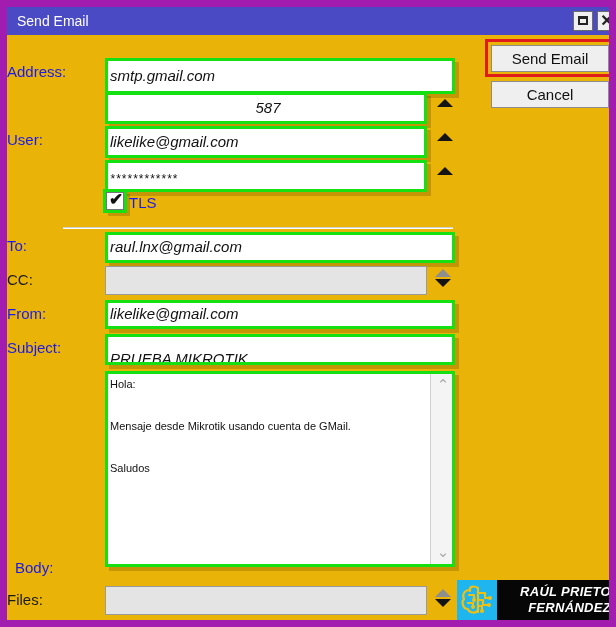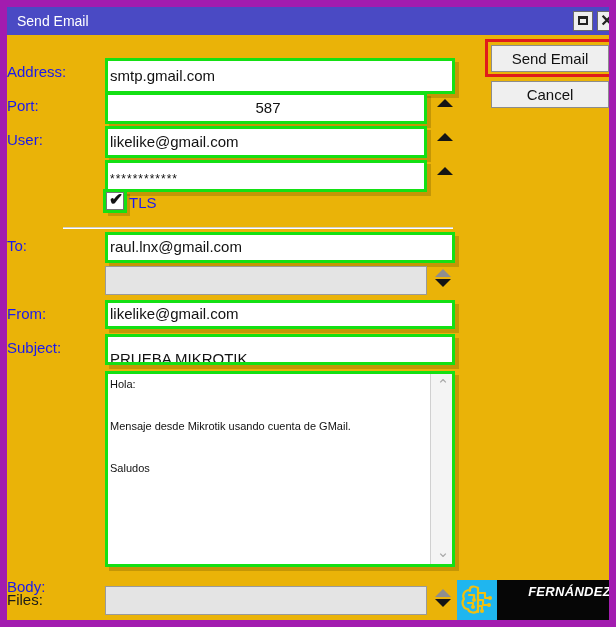--- a/index.html
+++ b/index.html
@@ -93,20 +93,21 @@
     background: #ffffff;
     border: 1px solid #9a9a9a;
     box-sizing: border-box;
     font-family: "Liberation Sans", sans-serif;
     font-size: 15px;
     color: #111;
     padding: 1px 0 0 4px;
     line-height: 22px;
     white-space: nowrap;
     overflow: hidden;
+    font-style: italic;
   }
   .field.disabled {
     background: #e4e4e4;
     color: #666;
   }
   
   .ring {
     position: absolute;
     border: 3px solid #14e014;
     box-sizing: border-box;
@@ -246,21 +247,20 @@
     </div>
   </div>
 
   <div class="form">
 
     <div class="label" style="left:0px; top:28px; width:90px;">Address:</div>
     <div class="shadow" style="left:102px; top:27px; width:350px; height:36px;"></div>
     <div class="field" style="left:98px; top:23px; width:350px; height:36px; padding-top:6px;">smtp.gmail.com</div>
     <div class="ring" style="left:98px; top:23px; width:350px; height:36px;"></div>
 
-    <div class="label" style="left:0px; top:62px; width:90px;">Port:</div>
     <div class="shadow" style="left:102px; top:61px; width:322px; height:32px;"></div>
     <div class="field" style="left:98px; top:57px; width:322px; height:32px; padding-top:4px;text-align:center;">587</div>
     <div class="ring" style="left:98px; top:57px; width:322px; height:32px;"></div>
     <div class="spinner" style="left:428px; top:64px; height:18px;">
       <div class="arrow-up"></div>
     </div>
 
     <div class="label" style="left:0px; top:96px; width:90px;">User:</div>
     <div class="shadow" style="left:102px; top:95px; width:322px; height:32px;"></div>
     <div class="field" style="left:98px; top:91px; width:322px; height:32px; padding-top:4px;">likelike@gmail.com</div>
@@ -283,20 +283,21 @@
     <div class="ring" style="left:96px; top:154px; width:24px; height:24px;"></div>
     <div class="label" style="left:122px; top:159px; width:60px; text-align:left;">TLS</div>
 
     <div class="separator" style="left:56px; top:192px; width:390px;"></div>
 
     <div class="label" style="left:0px; top:202px; width:90px;">To:</div>
     <div class="shadow" style="left:102px; top:201px; width:350px; height:31px;"></div>
     <div class="field" style="left:98px; top:197px; width:350px; height:31px; padding-top:3px;">raul.lnx@gmail.com</div>
     <div class="ring" style="left:98px; top:197px; width:350px; height:31px;"></div>
 
+    <div class="label dark" style="left:0px; top:236px; width:90px;">CC:</div>
     <div class="field disabled" style="left:98px; top:231px; width:322px; height:29px; padding-top:3px;"></div>
     <div class="spinner" style="left:426px; top:234px; height:24px;">
       <div class="arrow-up gray"></div>
       <div class="arrow-down"></div>
     </div>
 
     <div class="label" style="left:0px; top:270px; width:90px;">From:</div>
     <div class="shadow" style="left:102px; top:269px; width:350px; height:29px;"></div>
     <div class="field" style="left:98px; top:265px; width:350px; height:29px; padding-top:2px;">likelike@gmail.com</div>
     <div class="ring" style="left:98px; top:265px; width:350px; height:29px;"></div>
@@ -310,21 +311,21 @@
     <div class="textarea" style="left:98px; top:336px; width:350px; height:196px;">Hola:
 
 Mensaje desde Mikrotik usando cuenta de GMail.
 
 Saludos</div>
     <div class="vscroll" style="left:423px; top:337px; width:24px; height:194px;">
       <div class="chev" style="top:5px;">⌃</div>
       <div class="chev" style="bottom:6px;">⌄</div>
     </div>
     <div class="ring" style="left:98px; top:336px; width:350px; height:196px;"></div>
-    <div class="label" style="left:0px; top:524px; width:90px;margin-top:19px;">Body:</div>
+    <div class="label" style="left:8px; top:524px; width:90px;">Body:</div>
 
     <div class="label dark" style="left:0px; top:556px; width:90px;">Files:</div>
     <div class="field disabled" style="left:98px; top:551px; width:322px; height:29px; padding-top:3px;"></div>
     <div class="spinner" style="left:426px; top:554px; height:24px;">
       <div class="arrow-up gray"></div>
       <div class="arrow-down"></div>
     </div>
 
     <div class="logo" style="left:450px; top:545px; width:160px; height:42px;">
       <div class="logo-mark">
@@ -342,20 +343,21 @@
           <g fill="#f0c010">
             <circle cx="33" cy="18" r="2"></circle>
             <circle cx="32" cy="25" r="2"></circle>
             <circle cx="25" cy="31" r="2"></circle>
             <circle cx="17" cy="20" r="2"></circle>
             <circle cx="16" cy="27" r="2"></circle>
           </g>
         </svg>
       </div>
       <div class="logo-text">
+        <div>RAÚL PRIETO</div>
         <div>FERNÁNDEZ</div>
       </div>
     </div>
 
     <div class="ring red" style="left:478px; top:4px; width:130px; height:38px;"></div>
     <div class="btn" style="left:484px; top:10px; width:118px; height:27px;">Send Email</div>
     <div class="btn" style="left:484px; top:46px; width:118px; height:27px;">Cancel</div>
 
   </div>
 </div>

